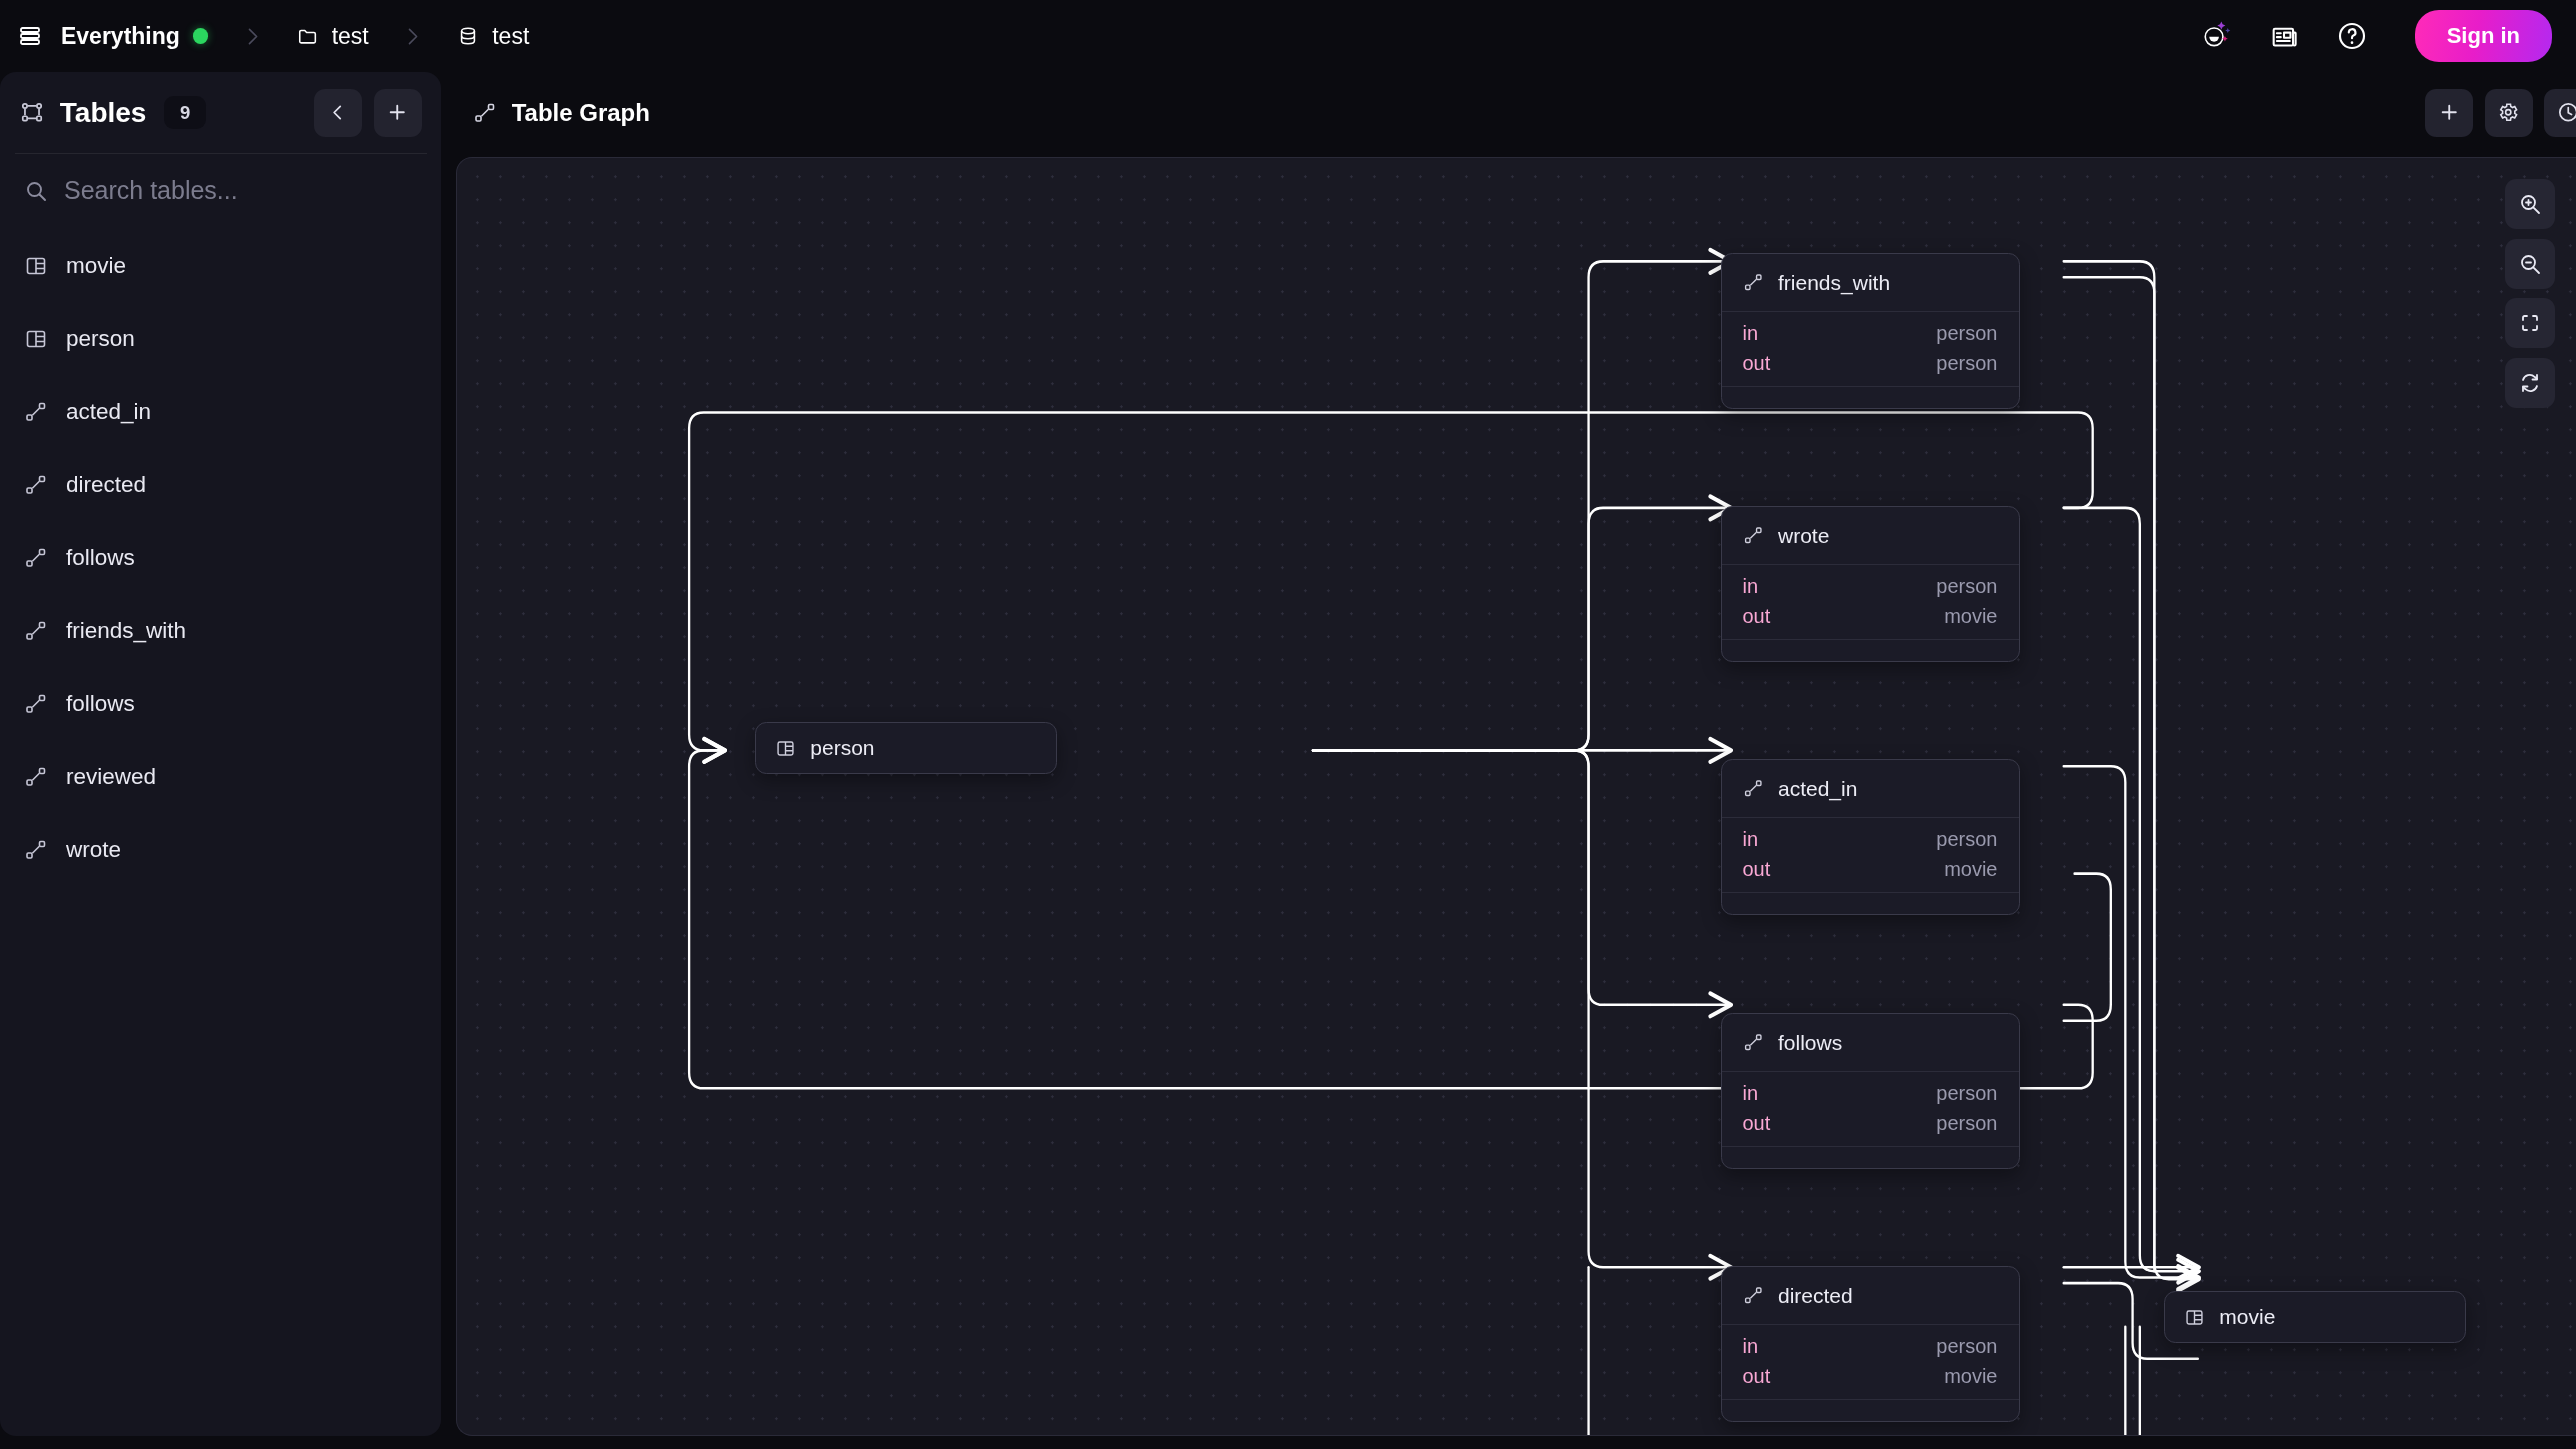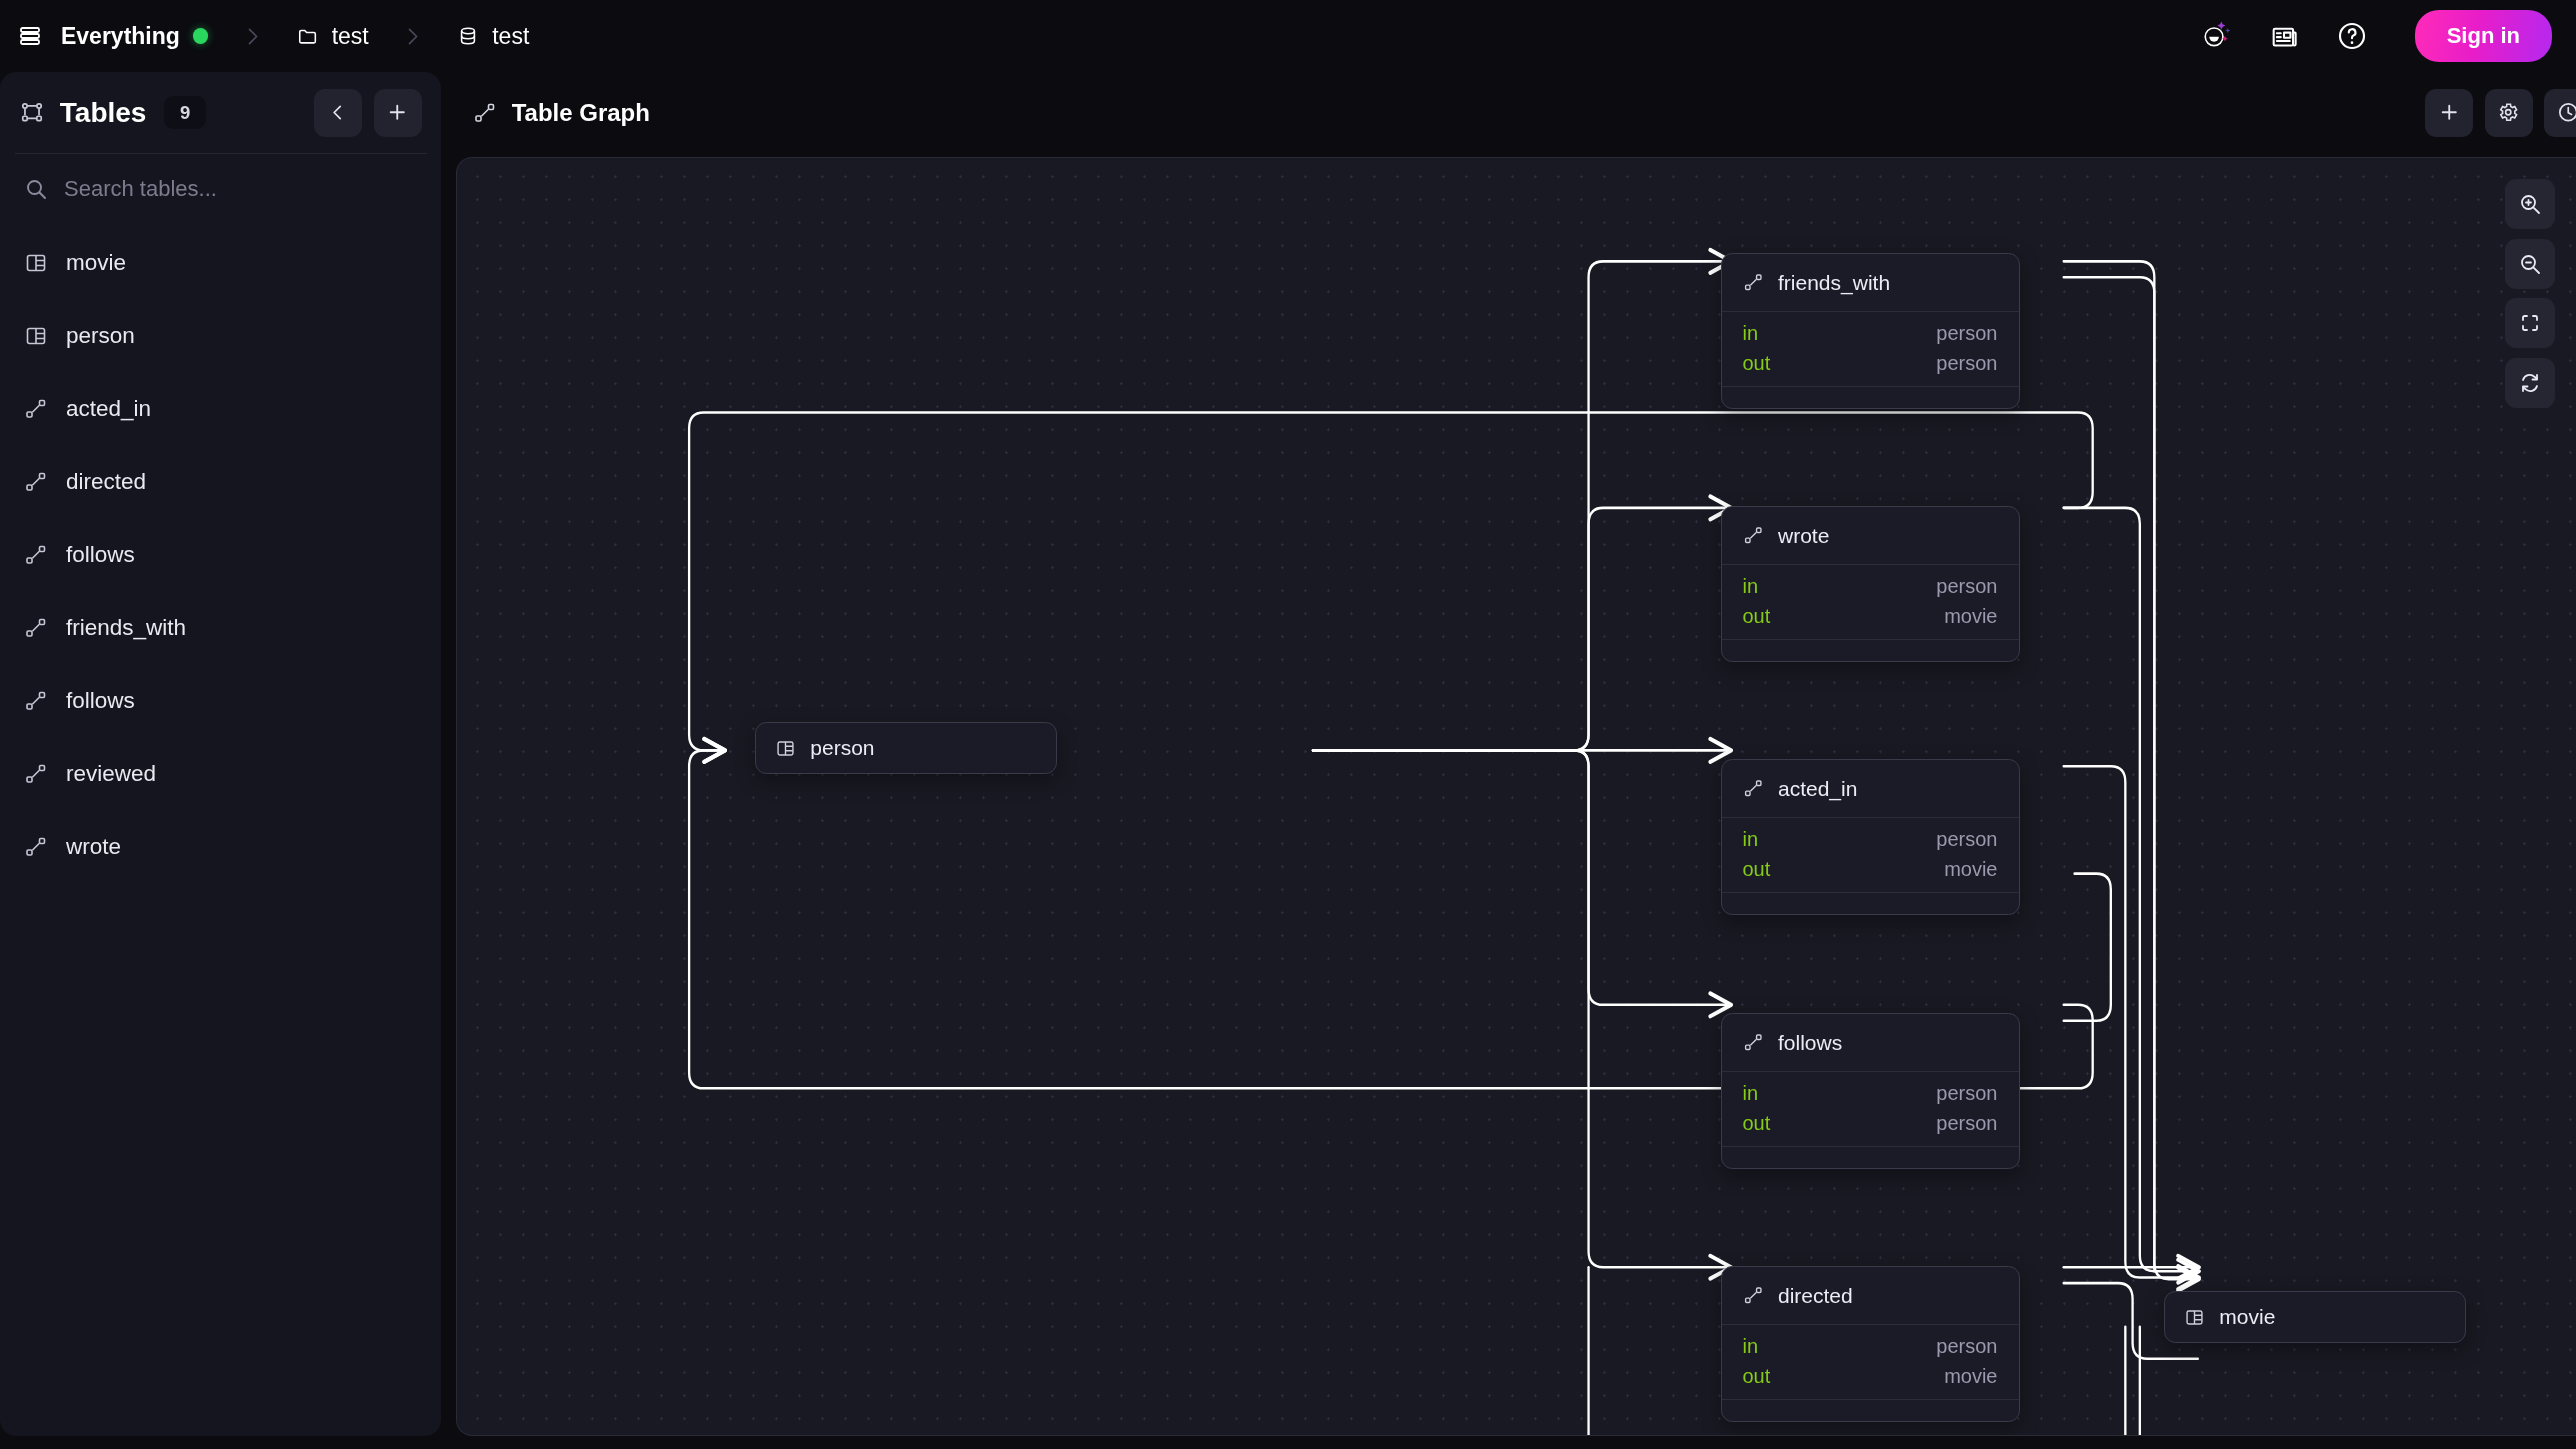--- a/index.html
+++ b/index.html
@@ -85,21 +85,21 @@
     background: #23232f; border: none; cursor: pointer;
     display: flex; align-items: center; justify-content: center;
   }
   .sb-divider { height: 0.8px; background: #26262f; margin: 0 14.5px; }
   .search-row {
     display: flex; align-items: center; gap: 16px;
     padding: 22.5px 24px 17.7px 24px;
   }
   .search-input {
     background: transparent; border: none; outline: none;
-    color: #d6d6e2; font-size: 22px; width: 100%;
+    color: #d6d6e2; font-size: 25px; width: 100%;
     font-family: "Liberation Sans", sans-serif;
   }
   .search-input::placeholder { color: #7c7c8e; }
   .tbl-list { padding: 6.4px 11.3px 0 11.3px; overflow: hidden; }
   .tbl-item {
     display: flex; align-items: center; gap: 17.7px;
     height: 73px; padding: 0 13px; border-radius: 9.7px;
     color: #e9e9f2; font-size: 22.5px; cursor: pointer;
   }
 
@@ -144,21 +144,21 @@
     padding: 0 21px; height: 58px;
     color: #ececf5; font-size: 21px;
   }
   .node-rel .node-head { border-bottom: 0.8px solid #2c2c3a; }
   .node-rows { padding: 6.4px 0 8px 0; border-bottom: 0.8px solid #2c2c3a; }
   .node-row {
     display: flex; align-items: center; justify-content: space-between;
     padding: 0 21px; height: 30px;
     font-size: 20px;
   }
-  .row-k { color: #84cc16; }
+  .row-k { color: #f9a8d4; }
   .row-v { color: #9a9aae; }
   .node-foot { height: 21px; }
   .node-table {
     display: flex; align-items: center; gap: 14.5px;
     height: 50px; padding: 0 19.3px;
     color: #ececf5; font-size: 21px;
   }
 
   
   .zoom-ctrls {

